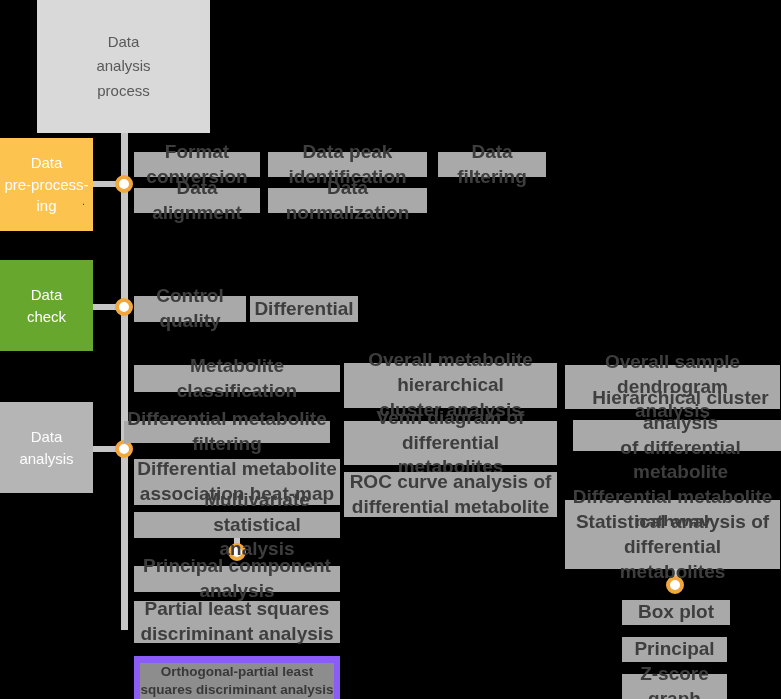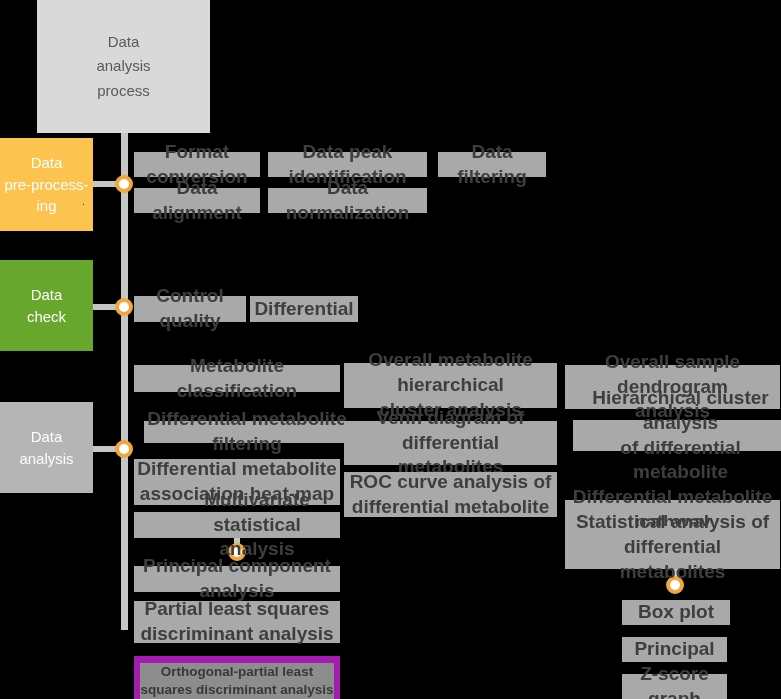--- a/index.html
+++ b/index.html
@@ -41,21 +41,21 @@
   .node.n3{left:115px;top:440px;}
   .node.n4{left:228px;top:543px;}
   .node.n5{left:666px;top:576px;}
   
   .item{
     background:#a9a9a9;color:#3e3e3e;
     display:flex;align-items:center;justify-content:center;text-align:center;
     font-size:19px;font-weight:600;line-height:1.3;white-space:pre-line;
   }
   
-  .item-outer{background:#a21caf;padding:7px 6px 0 6px;}
+  .item-outer{background:#8b5cf6;padding:7px 6px 0 6px;}
   .item-inner{
     width:100%;height:100%;background:#8d8d8d;color:#383838;
     display:flex;align-items:center;justify-content:center;text-align:center;
     font-size:13.5px;font-weight:600;line-height:1.3;white-space:pre-line;box-sizing:border-box;
   }
 </style>
 </head>
 <body>
 
 <div id="canvas">
@@ -89,21 +89,21 @@
   <div class="abs item" style="left:134px;top:152px;width:126px;height:25px;">Format conversion</div>
   <div class="abs item" style="left:268px;top:152px;width:159px;height:25px;">Data peak identification</div>
   <div class="abs item" style="left:134px;top:188px;width:126px;height:25px;">Data alignment</div>
   <div class="abs item" style="left:438px;top:152px;width:108px;height:25px;">Data filtering</div>
   <div class="abs item" style="left:268px;top:188px;width:159px;height:25px;">Data normalization</div>
 
   <div class="abs item" style="left:134px;top:296px;width:112px;height:26px;">Control quality</div>
   <div class="abs item" style="left:250px;top:296px;width:108px;height:26px;">Differential</div>
 
   <div class="abs item" style="left:134px;top:365px;width:206px;height:27px;">Metabolite classification</div>
-  <div class="abs item" style="left:144px;top:421px;width:206px;height:22px;text-align:center;">Differential metabolite filtering</div>
+  <div class="abs item" style="left:124px;top:421px;width:206px;height:22px;text-align:center;">Differential metabolite filtering</div>
   <div class="abs item" style="left:134px;top:459px;width:206px;height:46px;">Differential metabolite
 association heat-map</div>
   <div class="abs item" style="left:134px;top:512px;width:206px;height:26px;padding-left:40px;">Multivariate statistical analysis</div>
   <div class="abs item" style="left:134px;top:601px;width:206px;height:42px;">Partial least squares
 discriminant analysis</div>
   <div class="abs item" style="left:134px;top:566px;width:206px;height:26px;">Principal component analysis</div>
   <div class="abs item-outer" style="position:absolute;left:134px;top:656px;width:206px;height:43px;box-sizing:border-box;">
     <div class="item-inner">Orthogonal-partial least
 squares discriminant analysis</div>
   </div>

